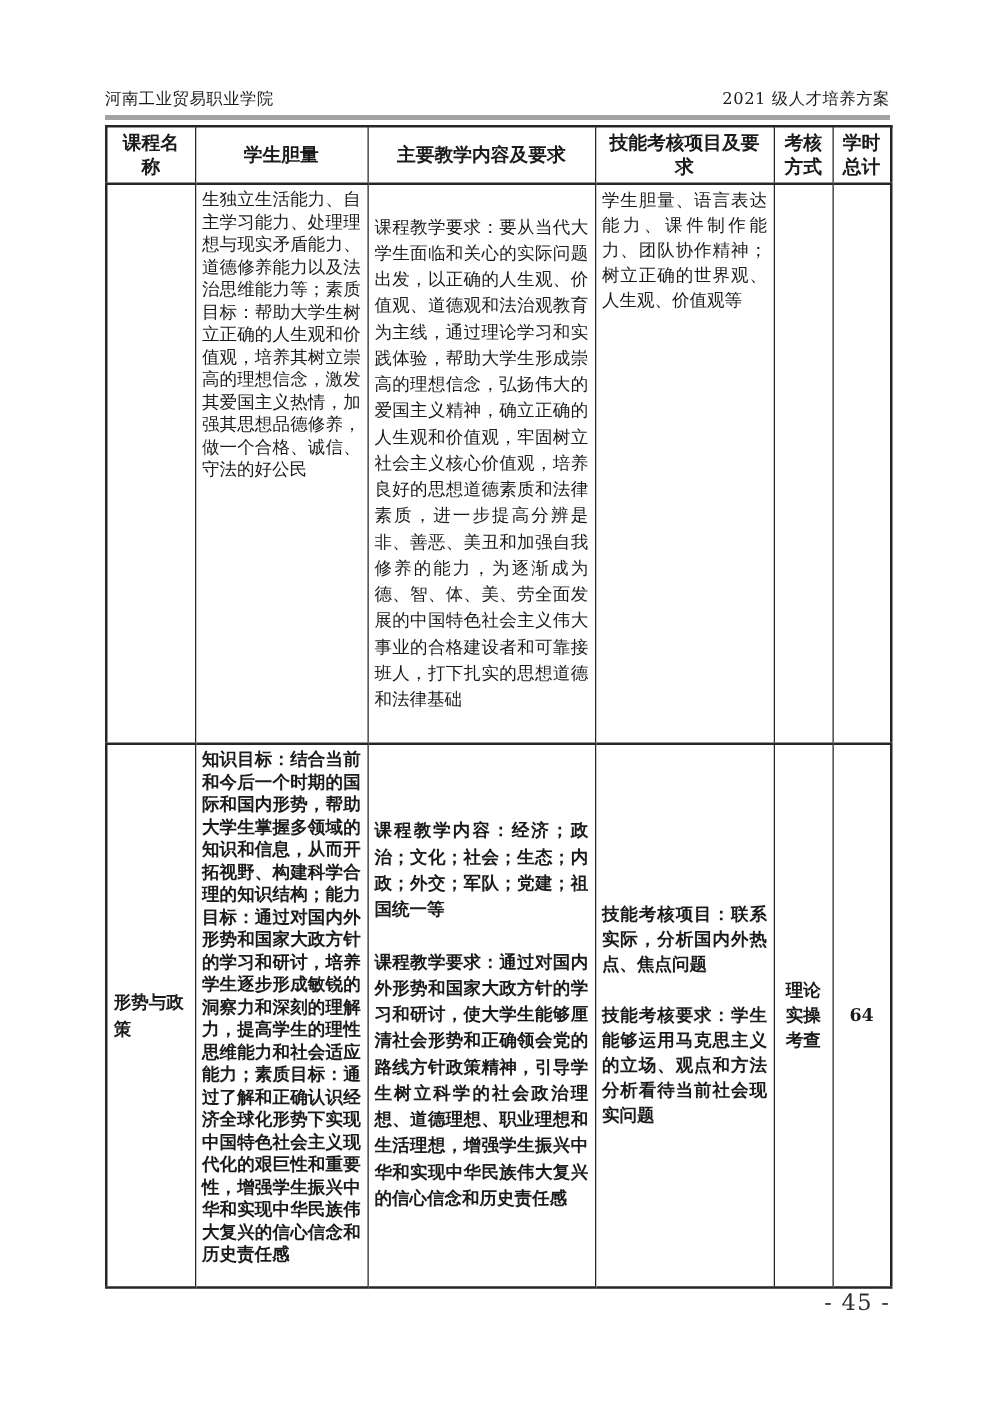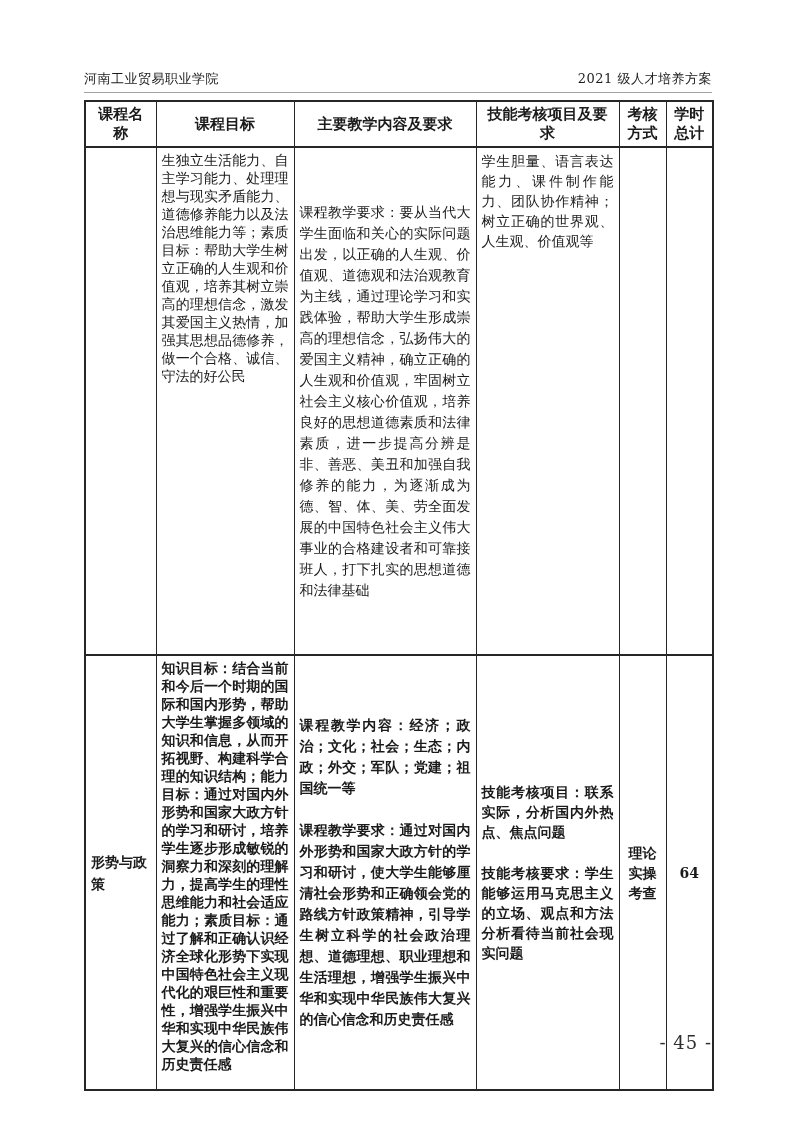--- a/index.html
+++ b/index.html
@@ -18,21 +18,21 @@
     position: absolute;
     left: 84px;
     top: 70px;
     width: 628px;
     display: flex;
     justify-content: space-between;
     align-items: flex-end;
     font-size: 13px;
     letter-spacing: 0.5px;
     padding-bottom: 4px;
-    border-bottom: 1px solid #a3a3a3;
+    border-bottom: 4px solid #a3a3a3;
   }
   
   table.course-table {
     position: absolute;
     left: 84px;
     top: 100px;
     width: 628px;
     border-collapse: collapse;
     table-layout: fixed;
     font-size: 14px;
@@ -47,21 +47,21 @@
   .course-table thead th {
     font-family: "DejaVu Sans", "Liberation Sans", sans-serif;
     font-weight: 700;
     font-size: 15px;
     text-align: center;
     border-bottom-width: 2px;
     white-space: pre-line;
     line-height: 19px;
     height: 40px;
   }
-  .course-table tr.row-1 td { border-bottom-width: 2px; height: 508px; }
+  .course-table tr.row-1 td { border-bottom-width: 2px; height: 448px; }
   .course-table tr.row-2 td { height: 435px; border-bottom-width: 2px; font-weight: bold; }
   .va-top { vertical-align: top !important; }
   .cell-text { text-align: justify; }
   .objectives-cell { line-height: 18px; padding-top: 4px; }
   .content-cell  { line-height: 21px; margin-top: 29px; }
   .assessment-cell { line-height: 20px; padding-top: 4px; }
   .content-cell p + p, .assessment-cell p + p { margin-top: 21px; }
   .name-cell { line-height: 22px; text-align: left; }
   .method-cell {
     text-align: center;
@@ -96,21 +96,21 @@
       <col style="width:71px">
       <col style="width:138px">
       <col style="width:182px">
       <col style="width:143px">
       <col style="width:47px">
       <col style="width:47px">
     </colgroup>
     <thead>
       <tr>
         <th>课程名称</th>
-        <th>课程目标</th>
+        <th>学生胆量</th>
         <th>主要教学内容及要求</th>
         <th>技能考核项目及要求</th>
         <th>考核
 方式</th>
         <th>学时
 总计</th>
       </tr>
     </thead>
     <tbody>
       <tr class="row-1">

